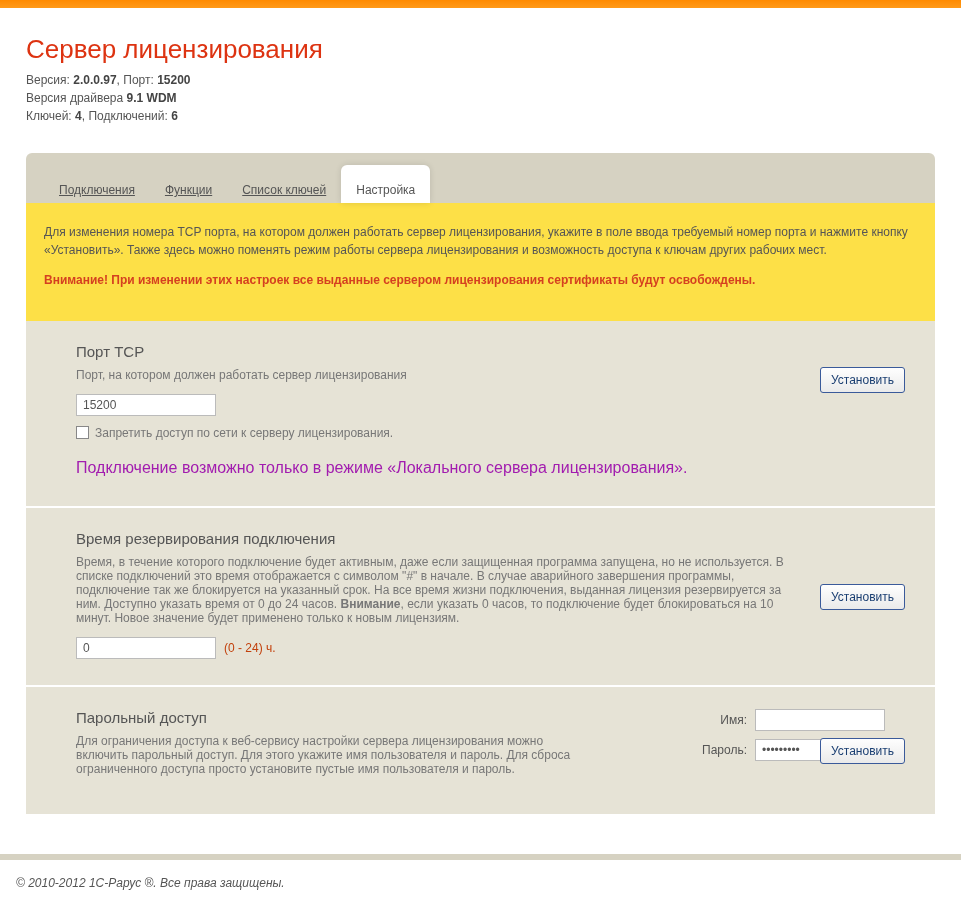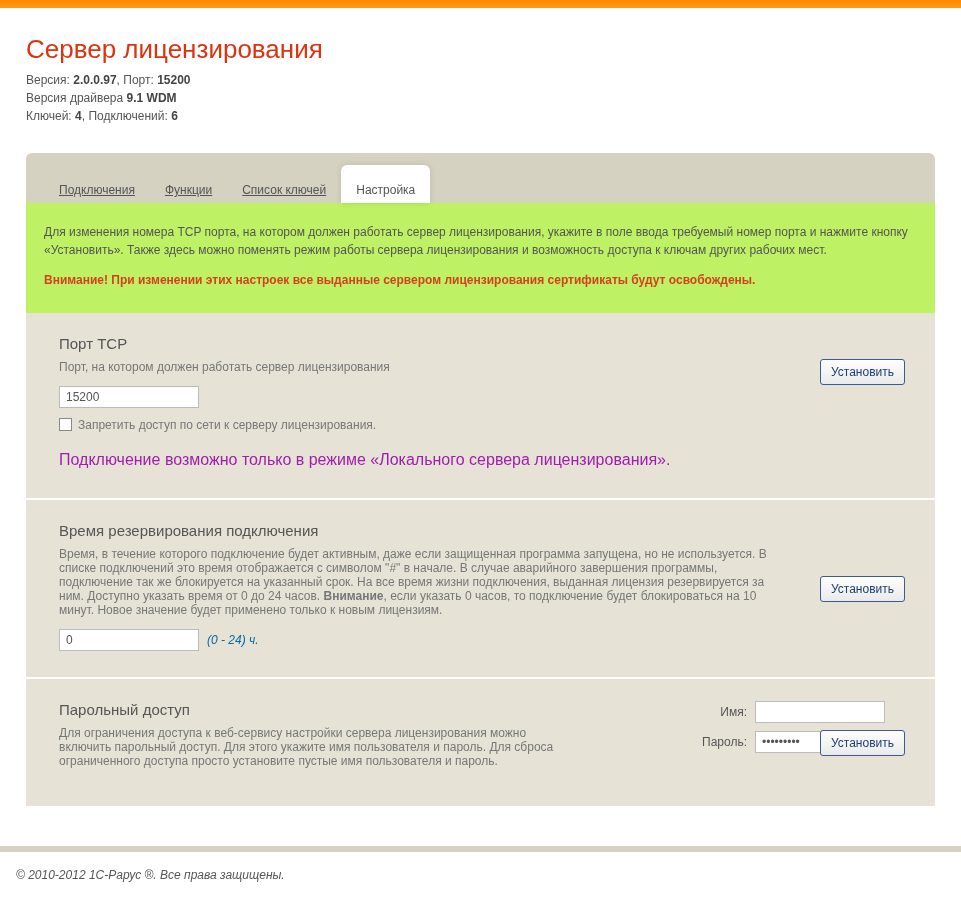--- a/index.html
+++ b/index.html
@@ -35,25 +35,25 @@
     text-decoration: underline;
     font-size: 12px;
     cursor: pointer;
   }
   .tab.active {
     background: #ffffff;
     text-decoration: none;
     border-radius: 6px 6px 0 0;
     box-shadow: 0 0 6px rgba(0,0,0,0.12);
   }
-  .tab-content { background: #bef264; padding: 20px 18px 24px 18px; font-size: 12px; line-height: 1.5; color:#555; }
+  .tab-content { background: #fde047; padding: 20px 18px 32px 18px; font-size: 12px; line-height: 1.5; color:#555; }
   .warn { color: #d54020; font-weight: bold; margin-top: 12px; }
   .section {
     background: #e6e3d6;
-    padding: 22px 30px 26px 33px;
+    padding: 22px 30px 26px 50px;
     position: relative;
   }
   .section + .section { border-top: 2px solid #fff; }
   .section h3 { font-size: 15px; font-weight: normal; color: #555; margin: 0 0 8px 0; }
   .section .desc { color: #777; font-size: 12px; margin-bottom: 12px; }
   .section .sub { color: #a21caf; font-size: 16px; margin-top: 16px; line-height:1.5; }
   .field-row { display: flex; align-items: center; gap: 8px; }
   input[type="text"], input[type="password"] {
     border: 1px solid #bbb;
     padding: 3px 6px;
@@ -79,21 +79,21 @@
   .checkbox-box { width:13px; height:13px; border:1px solid #888; background:#fff; }
   .auth-grid { display: flex; justify-content: space-between; }
   .auth-left { max-width: 520px; }
   .auth-right { display:flex; flex-direction:column; gap:8px; margin-right:20px;}
   .auth-field { display:flex; align-items:center; justify-content:flex-end; gap:8px; }
   .auth-field label { color:#555; min-width:50px; text-align:right;}
   .auth-field input { width:130px; }
   .spacer { height: 40px; }
   .footer-bar { background: #d6d2c2; height: 6px; }
   .footer { text-align: left; padding: 16px 30px 30px 16px; color:#555; font-size:12px;font-style:italic; }
-  .hours-hint { color:#0369a1;font-style:italic; }
+  .hours-hint { color:#c2410c; }
 </style>
 </head>
 <body>
 
 <div class="top-bar"></div>
 
 <div class="page-wrap">
   <h1 class="page-title">Сервер лицензирования</h1>
 
   <div class="meta-block">

